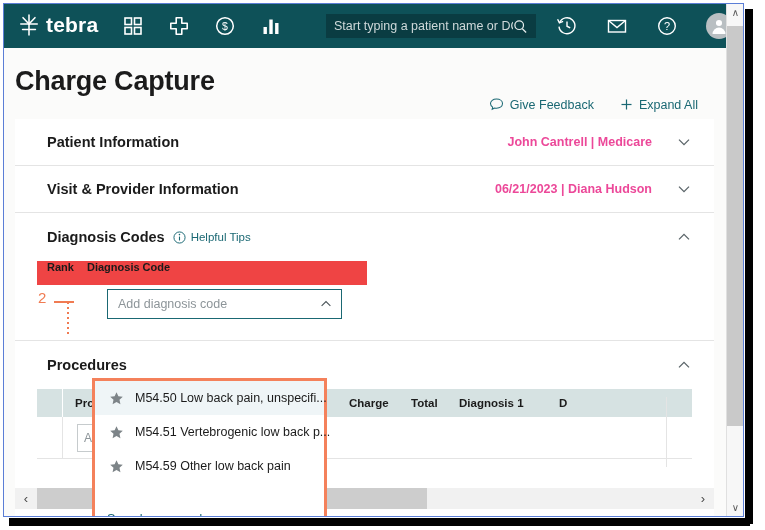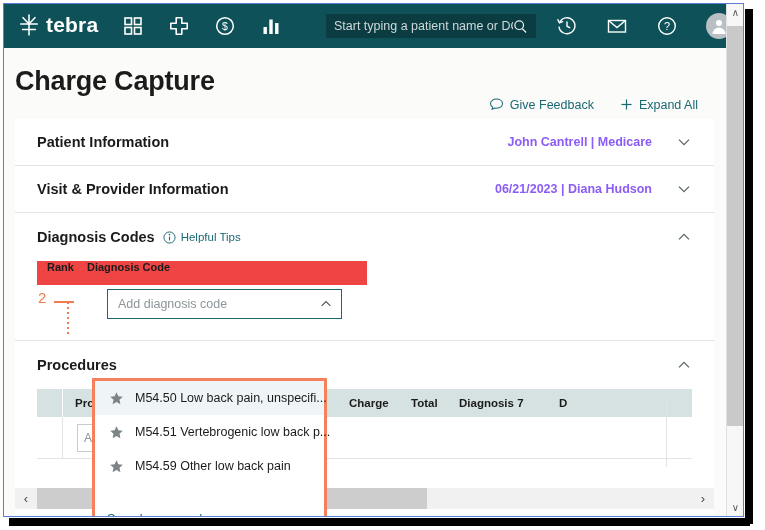--- a/index.html
+++ b/index.html
@@ -104,24 +104,24 @@
     background: #ffffff;
     border: 0;
   }
   .acc-row {
     position: relative;
     height: 47px;
     border-bottom: 1px solid #e4e4e4;
     display: flex; align-items: center;
     padding: 0 24px 0 22px;
   }
-  .acc-title { font-size: 14.5px; font-weight: 700; color: #1b1b1b; }
+  .acc-title { font-size: 14.5px; font-weight: 700; color: #1b1b1b; margin-left: 10px; }
   .acc-meta {
     position: absolute; right: 62px; top: 50%; transform: translateY(-50%);
-    font-size: 12.5px; font-weight: 600; color: #8b5cf6; white-space: nowrap;
+    font-size: 12.5px; font-weight: 600; color: #ec4899; white-space: nowrap;
   }
   .acc-chevron {
     position: absolute; right: 22px; top: 50%; transform: translateY(-50%);
     width: 16px; height: 16px; cursor: pointer;
   }
 
   
   #diagnosis-section { position: relative; border-bottom: 1px solid #e4e4e4; padding-bottom: 12px;}
   #diagnosis-head {
     position: relative; height: 48px;
@@ -425,21 +425,21 @@
 
         <div id="proc-table">
           <div id="proc-thead">
             <span class="gutter"></span>
             <span class="cell" style="width:120px;padding-left:12px">Procedure</span>
             <span class="cell" style="width:40px">3</span>
             <span class="cell" style="width:60px">Mod 4</span>
             <span class="cell" style="width:66px">Units</span>
             <span class="cell" style="width:62px">Charge</span>
             <span class="cell" style="width:48px">Total</span>
-            <span class="cell" style="width:100px">Diagnosis 7</span>
+            <span class="cell" style="width:100px">Diagnosis 1</span>
             <span class="cell" style="width:40px">D</span>
           </div>
 
           <div id="proc-tbody">
             <span class="gutter"></span>
             <span id="proc-input-cell">
               <span id="proc-input">
                 <span>A</span>
               </span>
             </span>

